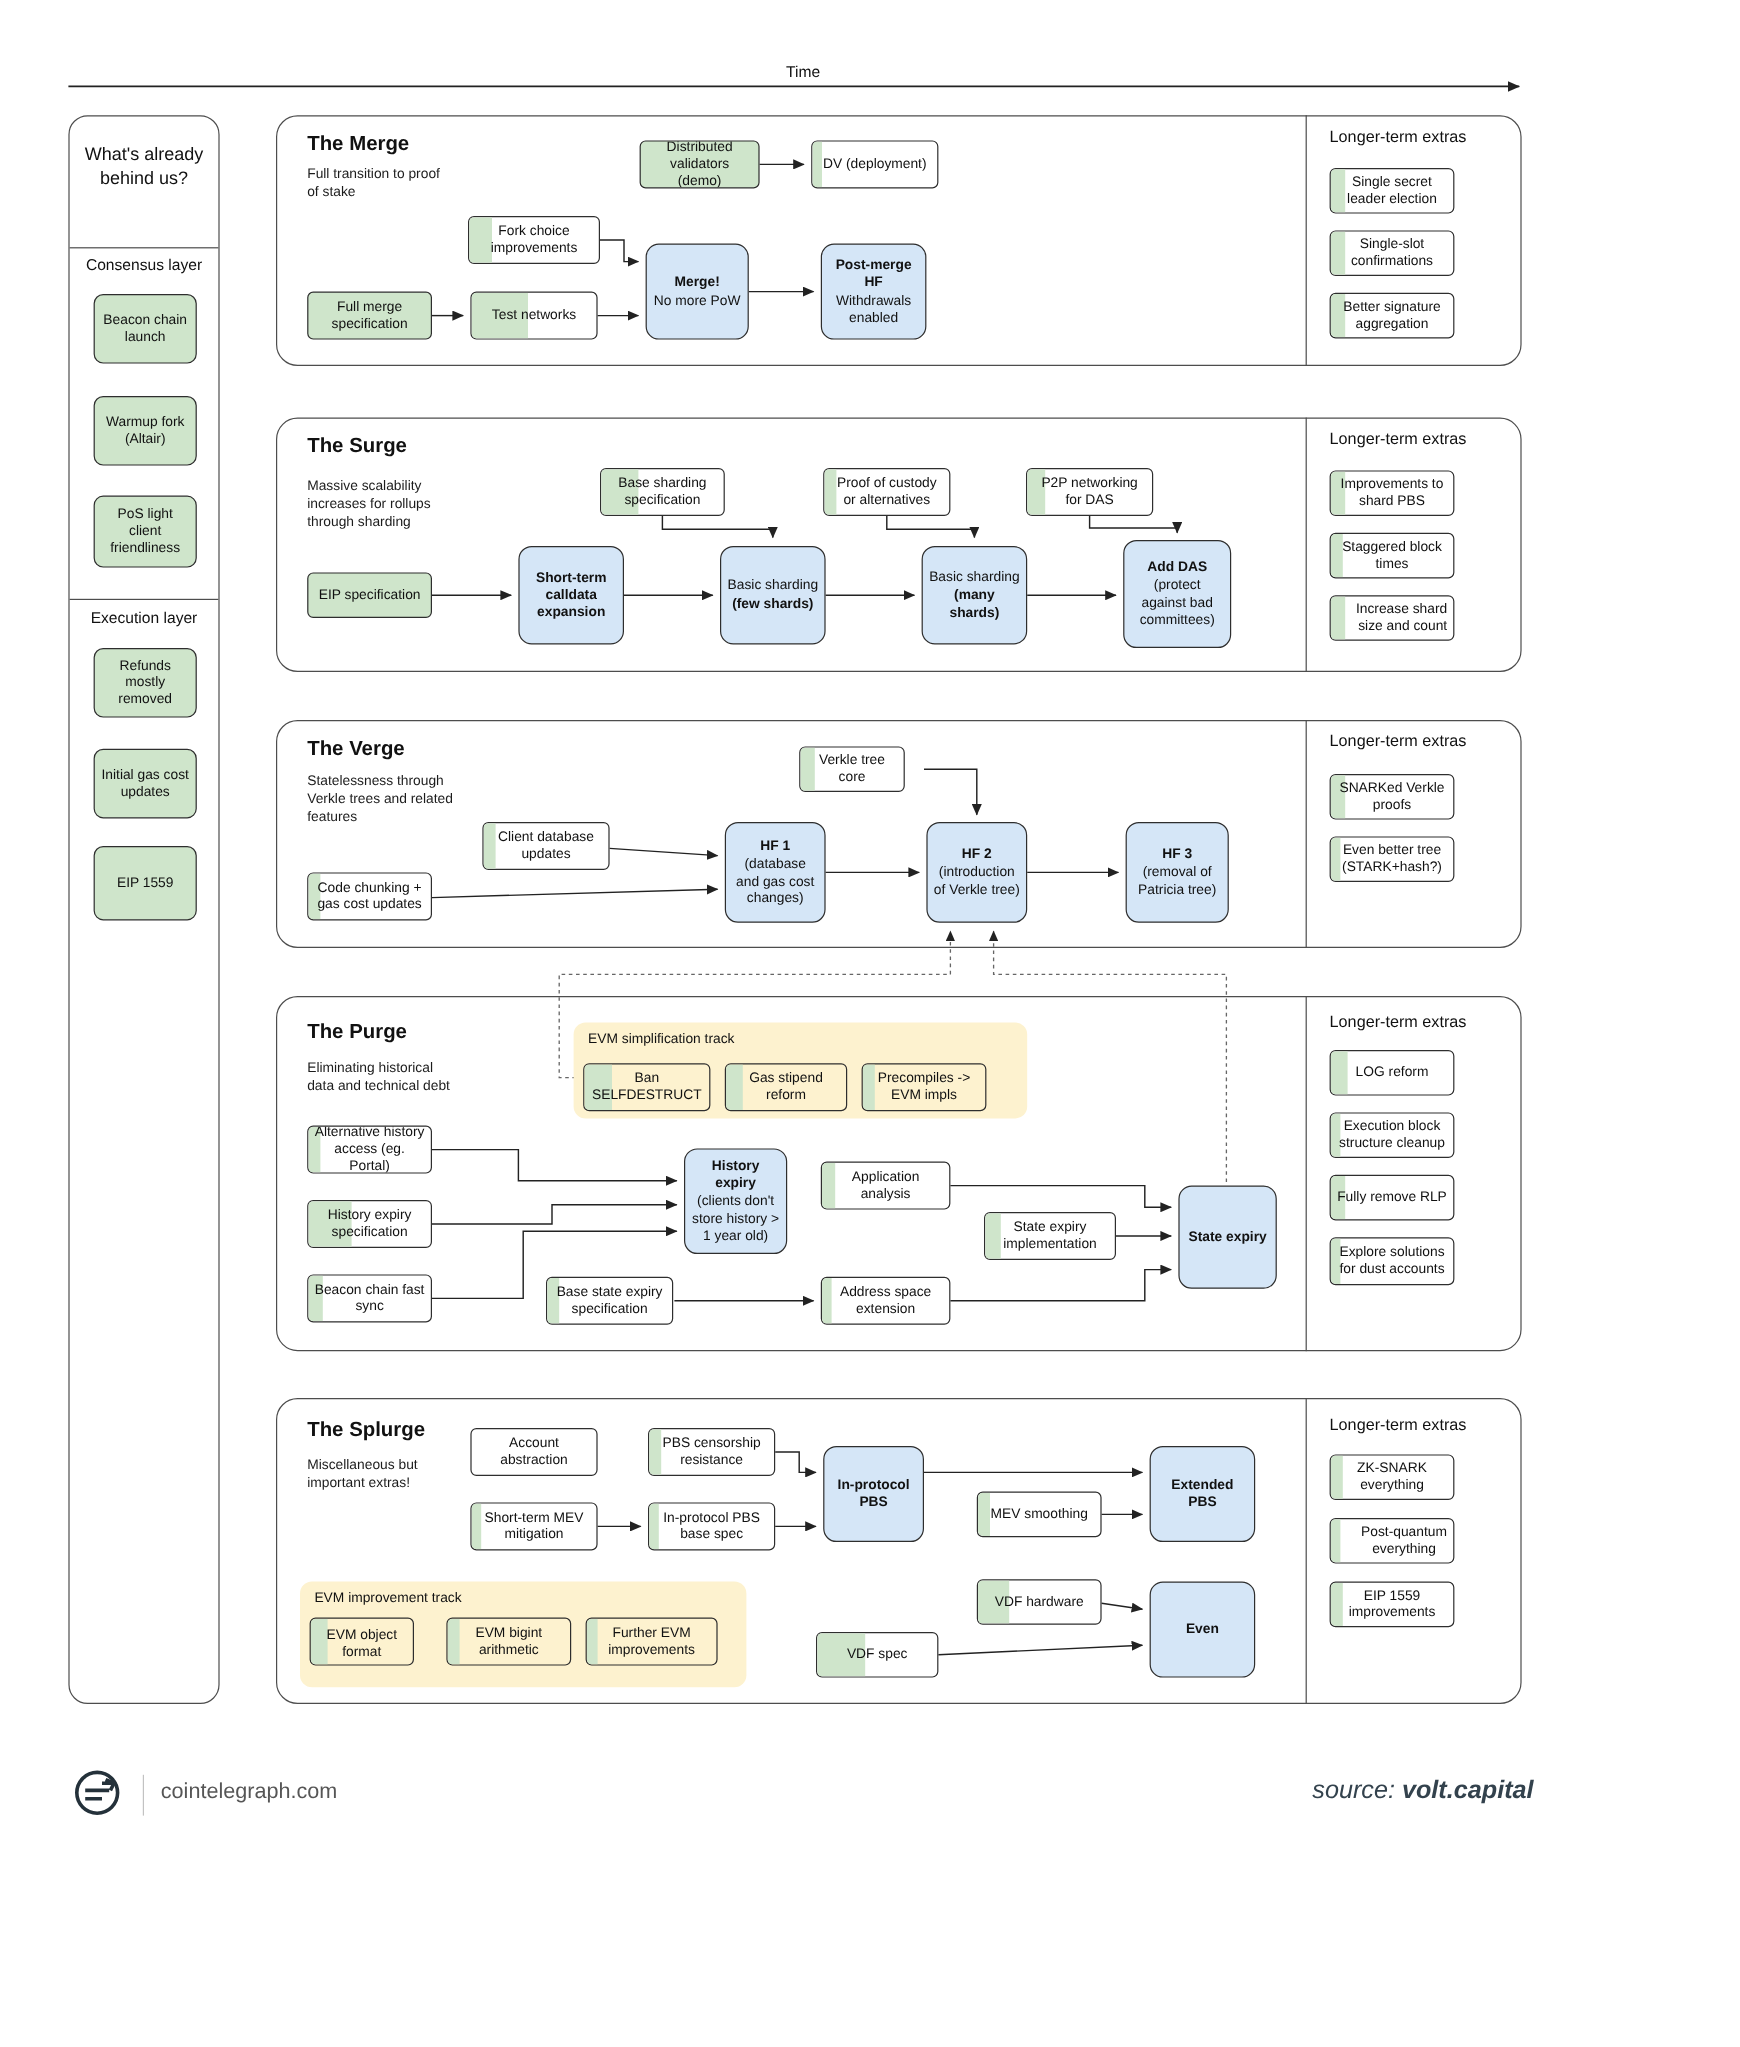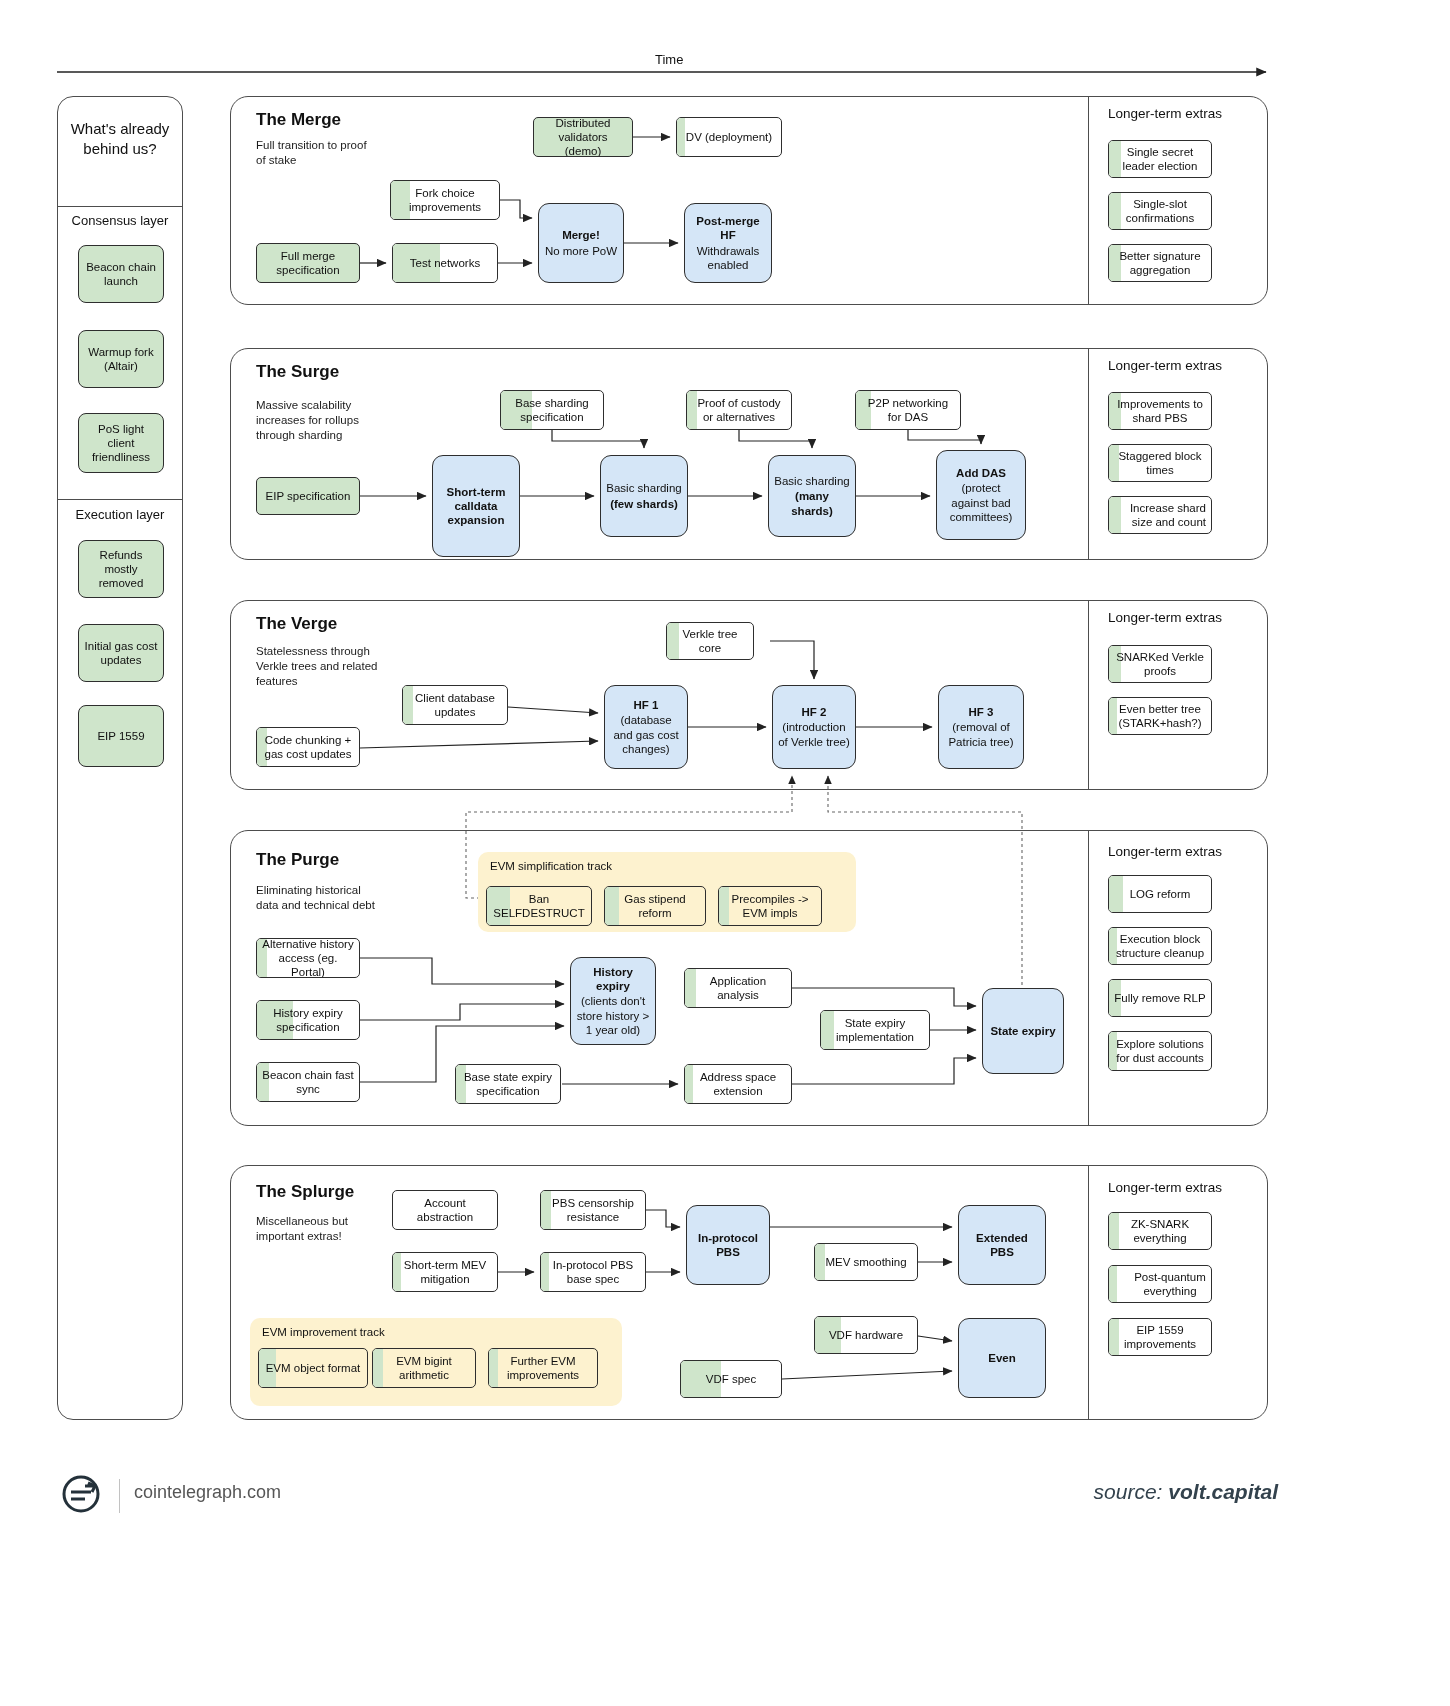--- a/index.html
+++ b/index.html
@@ -175,21 +175,21 @@
       <i class="prog" style="width:10%"></i>
       <span class="lbl">Proof of custody or alternatives</span>
     </div>
   <div class="node" style="left:855px;top:390px;width:106px;height:40px;">
       <i class="prog" style="width:14%"></i>
       <span class="lbl">P2P networking for DAS</span>
     </div>
   <div class="node green" style="left:256px;top:477px;width:104px;height:38px;">
       <span class="lbl">EIP specification</span>
     </div>
-  <div class="node blue" style="left:432px;top:455px;width:88px;height:102px;">
+  <div class="node blue" style="left:432px;top:455px;width:88px;height:82px;">
     <span class="lbl b">Short-term calldata expansion</span>
   </div>
   <div class="node blue" style="left:600px;top:455px;width:88px;height:82px;">
     <span class="lbl">Basic sharding</span>
     <span class="lbl b">(few shards)</span>
   </div>
   <div class="node blue" style="left:768px;top:455px;width:88px;height:82px;">
     <span class="lbl">Basic sharding</span>
     <span class="lbl b">(many shards)</span>
   </div>
@@ -360,21 +360,21 @@
   <div class="node" style="left:680px;top:1360px;width:102px;height:38px;">
       <i class="prog" style="width:40%"></i>
       <span class="lbl">VDF spec</span>
     </div>
   <div class="node blue" style="left:958px;top:1318px;width:88px;height:80px;">
     <span class="lbl b">Even</span>
   </div>
 
   <div class="track" style="left:250px;top:1318px;width:372px;height:88px;"></div>
   <div class="track-label" style="left:262px;top:1326px;">EVM improvement track</div>
-  <div class="node yellowbg" style="left:258px;top:1348px;width:110px;height:40px;">
+  <div class="node yellowbg" style="left:258px;top:1348px;width:87px;height:40px;justify-content:flex-end;">
       <i class="prog" style="width:16%"></i>
       <span class="lbl">EVM object format</span>
     </div>
   <div class="node yellowbg" style="left:372px;top:1348px;width:104px;height:40px;">
       <i class="prog" style="width:10%"></i>
       <span class="lbl">EVM bigint arithmetic</span>
     </div>
   <div class="node yellowbg" style="left:488px;top:1348px;width:110px;height:40px;">
       <i class="prog" style="width:8%"></i>
       <span class="lbl">Further EVM improvements</span>

